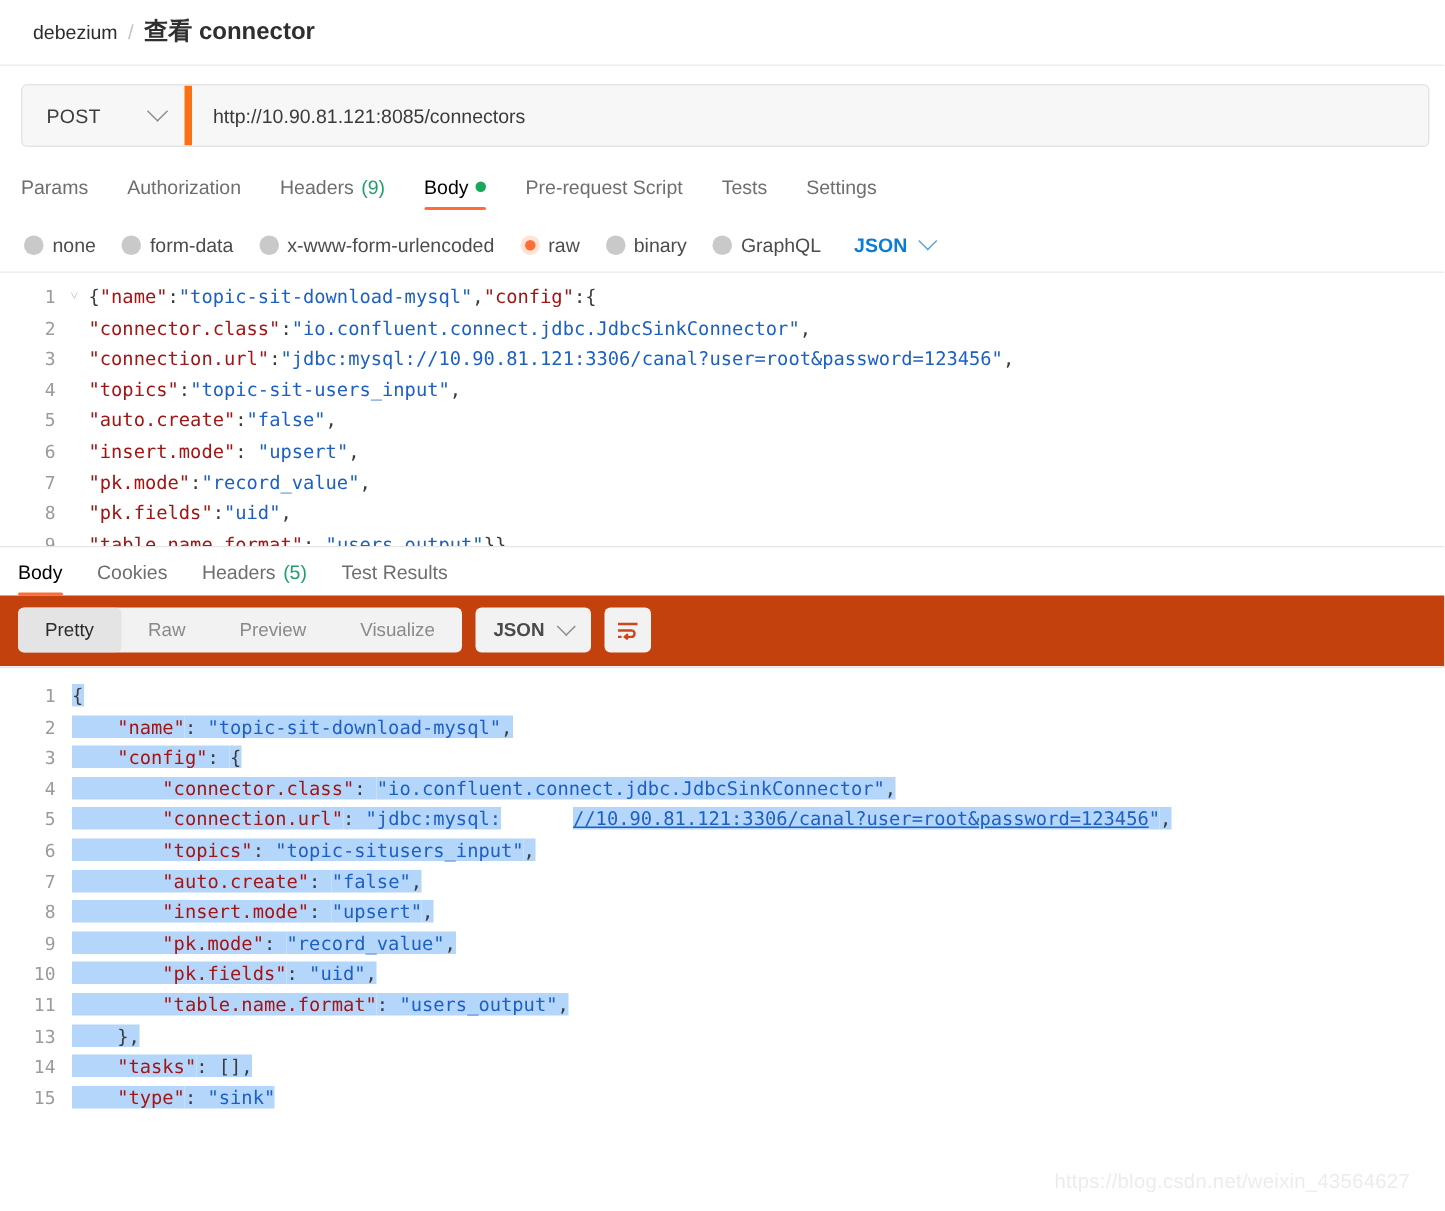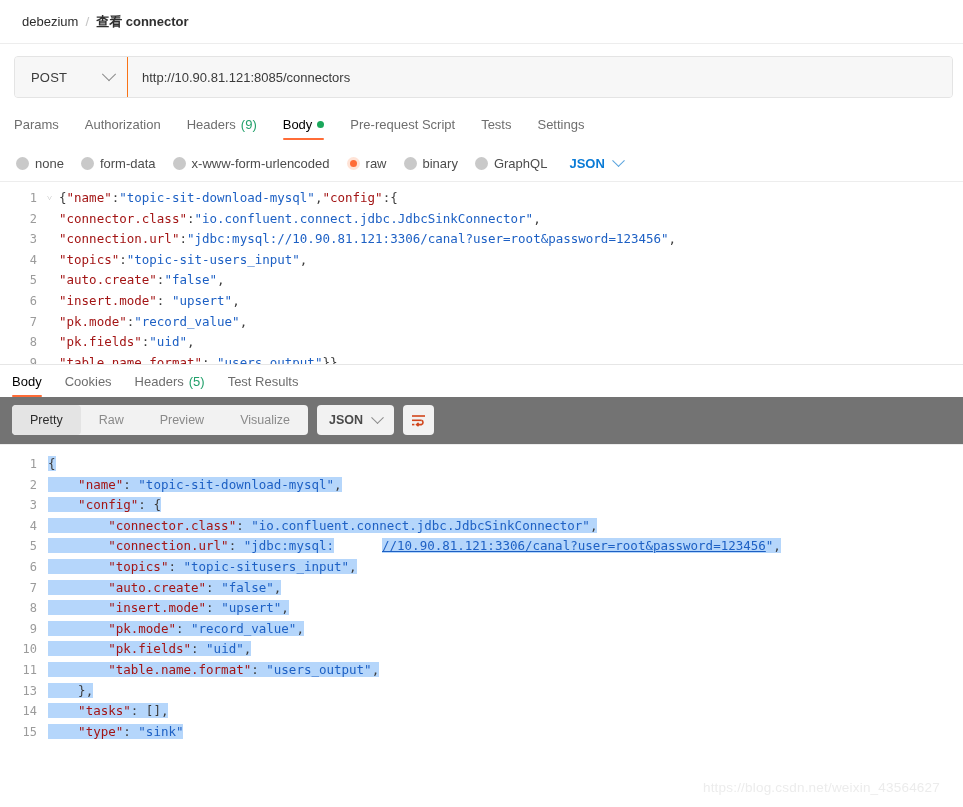--- a/index.html
+++ b/index.html
@@ -27,21 +27,21 @@
     background: #fff;
     border-bottom: 1px solid #ededed;
   }
   .crumb-sep {
     color: #c4c4c4;
     margin: 0 7px;
     font-size: 13.5px;
   }
   .crumb-current {
     color: #2f2f2f;
-    font-size: 13px;
+    font-size: 16px;
     font-weight: 600;
   }
 
   
   .url-row {
     padding: 12px 10px 13px 14px;
     background: #fff;
   }
   .url-box {
     display: flex;
@@ -52,21 +52,21 @@
     background: #f7f7f7;
     overflow: hidden;
   }
   .method-select {
     width: 113px;
     display: flex;
     align-items: center;
     justify-content: space-between;
     padding: 0 13px 0 16px;
     box-sizing: border-box;
-    border-right: 1px solid #f97316;
+    border-right: 5px solid #f97316;
     background: #f7f7f7;
     cursor: pointer;
   }
   .method-label {
     font-size: 13px;
     color: #3c3c3c;
     font-weight: 500;
     letter-spacing: .2px;
   }
   .chev {
@@ -231,21 +231,21 @@
     height: 32px;
     padding: 0 0 0 12px;
     gap: 23px;
     background: #fff;
   }
   .resp-ctrl-row {
     display: flex;
     align-items: center;
     gap: 9px;
     padding: 8px 0 9px 12px;
-    background: #737373;
+    background: #c2410c;
     border-bottom: 1px solid #ededed;
     text-align: right;
   }
   .seg-group {
     display: flex;
     background: #f2f2f2;
     border-radius: 4px;
     overflow: hidden;
     height: 30px;
   }

